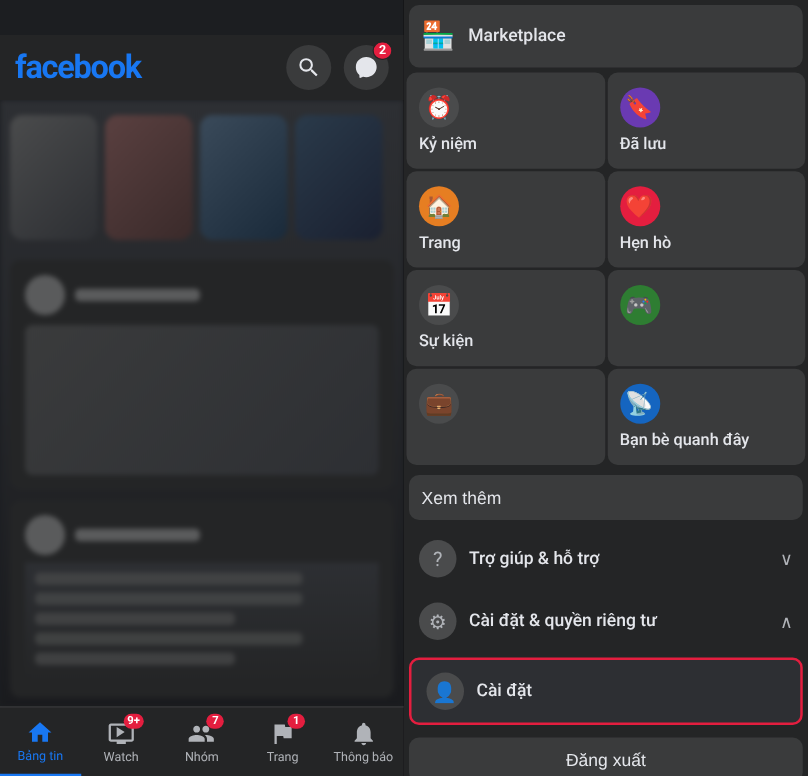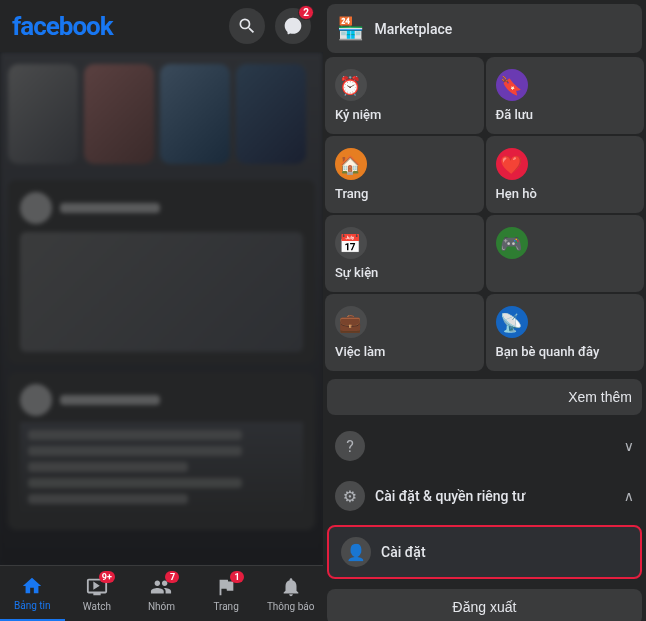--- a/index.html
+++ b/index.html
@@ -23,20 +23,21 @@
       overflow: hidden;
     }
 
     .left-header {
       display: flex;
       justify-content: space-between;
       align-items: center;
       padding: 8px 12px;
       background: #242526;
       z-index: 10;
+      margin-top: 28px;
     }
 
     .facebook-logo {
       font-size: 26px;
       font-weight: 700;
       color: #1877f2;
       letter-spacing: -1px;
     }
 
     .header-icons {
@@ -306,21 +307,21 @@
 
     .xem-them-btn {
       margin: 6px 4px;
       background: #3a3b3c;
       border: none;
       border-radius: 8px;
       padding: 10px;
       color: #e4e6eb;
       font-size: 14px;
       font-weight: 500;
-      text-align: right;
+      text-align: left;
       cursor: pointer;
       width: calc(100% - 8px);
     }
 
     .section-header {
       display: flex;
       align-items: center;
       justify-content: space-between;
       padding: 10px 12px;
       cursor: pointer;
@@ -551,35 +552,35 @@
       <div class="menu-item-icon" style="background:#4a4b4c;">📅</div>
       <span class="menu-item-label">Sự kiện</span>
     </div>
 
     <div class="menu-item">
       <div class="menu-item-icon" style="background:#2e7d32;">🎮</div>
     </div>
 
     <div class="menu-item">
       <div class="menu-item-icon" style="background:#4a4b4c;">💼</div>
-      <span class="menu-item-label">Việc làm</span>
     </div>
 
     <div class="menu-item">
       <div class="menu-item-icon" style="background:#1565c0;">📡</div>
       <span class="menu-item-label">Bạn bè quanh đây</span>
     </div>
   </div>
 
   <button class="xem-them-btn">Xem thêm</button>
 
   <div class="divider"></div>
   <div class="section-header">
     <div class="section-header-left">
       <div class="section-icon">?</div>
+      <span class="section-title">Trợ giúp &amp; hỗ trợ</span>
     </div>
     <span class="chevron">∨</span>
   </div>
 
   <div class="divider"></div>
   <div class="section-header">
     <div class="section-header-left">
       <div class="section-icon">⚙</div>
       <span class="section-title">Cài đặt &amp; quyền riêng tư</span>
     </div>

